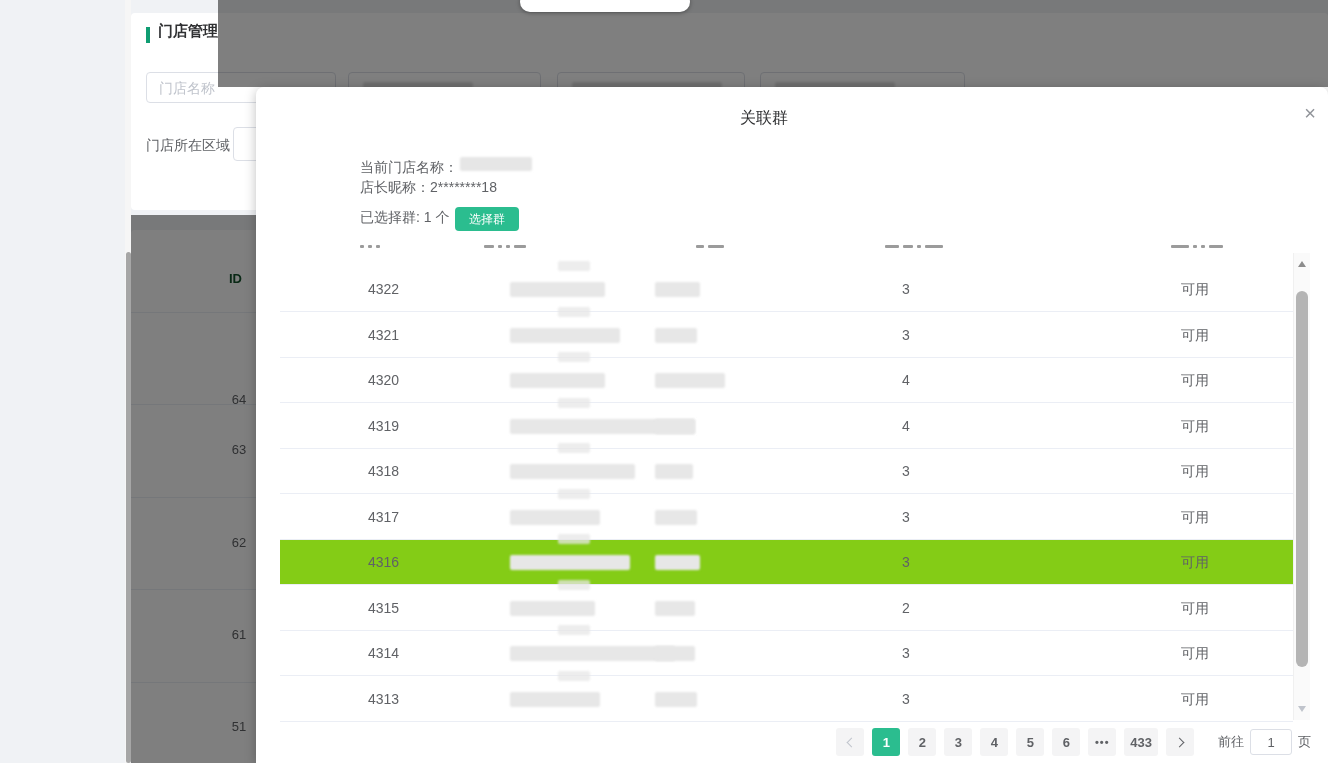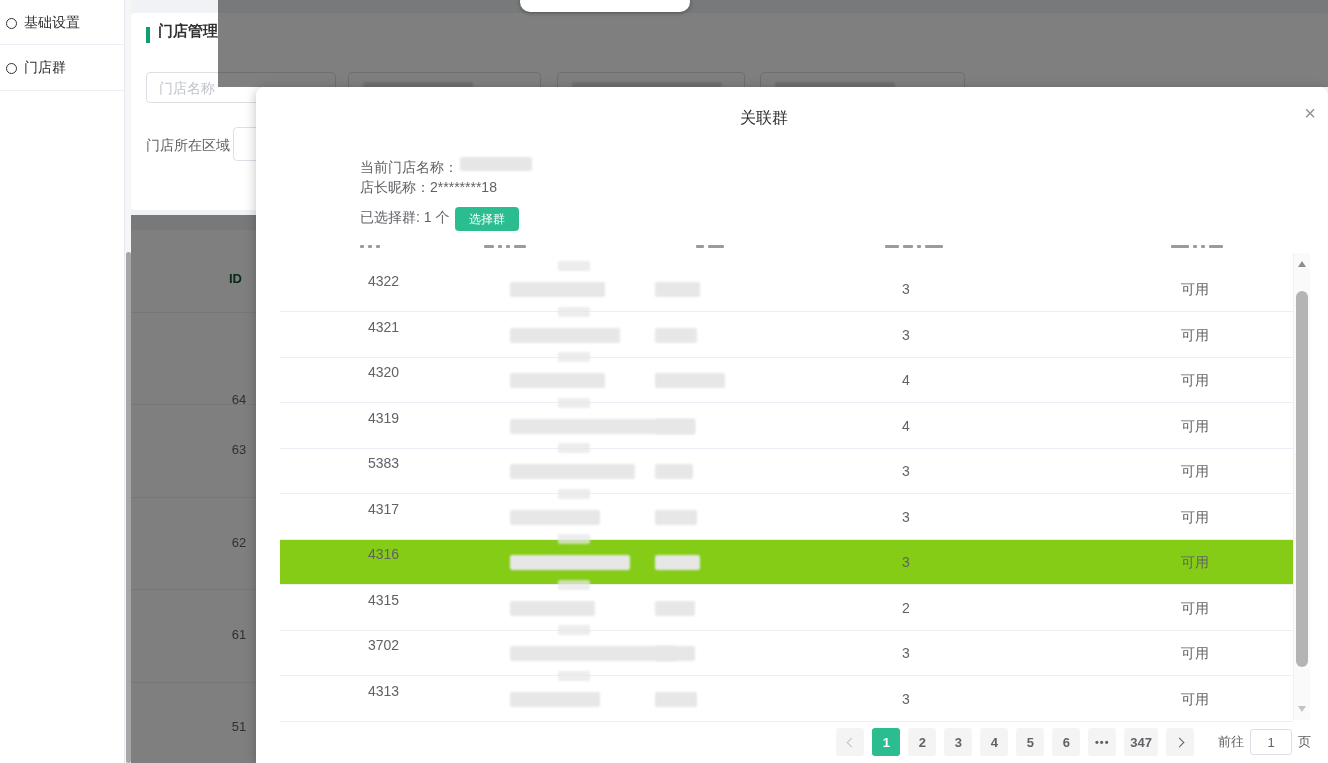--- a/index.html
+++ b/index.html
@@ -49,21 +49,21 @@
   .select-group-btn{position:absolute;left:199px;top:120px;width:64px;height:24px;background:var(--accent,#2bbd8f);color:#fff;border:none;border-radius:4px;font-size:12px;cursor:pointer;padding:0;}
 
   
   .hgroup{position:absolute;top:157px;height:4px;display:flex;gap:4px;align-items:flex-end;}
   .hgroup .d{height:3px;background:#9b9b9b;border-radius:1px;}
   .thead-border{position:absolute;left:24px;top:180px;width:1013px;height:1px;background:#ebeef5;}
 
   
   .trow{position:absolute;left:24px;width:1013px;height:45px;border-bottom:1px solid #ebeef5;background:#fff;}
   .trow.striped{background:#84cc16;}
-  .c-id{position:absolute;left:88px;top:6px;font-size:14px;color:#606266;}
+  .c-id{position:absolute;left:88px;top:14px;font-size:14px;color:#606266;}
   .c-count{position:absolute;left:606px;top:14px;width:40px;text-align:center;font-size:14px;color:#606266;}
   .c-status{position:absolute;left:892px;top:14px;width:46px;text-align:center;font-size:14px;color:#606266;}
   .blur{position:absolute;background:#e7e7e7;border-radius:2px;filter:blur(1.2px);}
   .b-name{left:230px;top:15px;height:15px;}
   .b-blob{left:278px;top:-6px;width:32px;height:10px;opacity:.75;}
   .b-owner{left:375px;top:15px;height:15px;}
 
   
   .sb{position:absolute;left:1037px;top:166px;width:17px;height:467px;background:#fafafa;border-left:1px solid #f0f0f0;}
   .sb-up{position:absolute;left:4px;top:8px;width:0;height:0;border-left:4.5px solid transparent;border-right:4.5px solid transparent;border-bottom:6px solid #8c8c8c;}
@@ -81,32 +81,20 @@
   .btn-prev{color:#c0c4cc;cursor:default;}
   .goto-label{margin-left:20px;font-size:13px;color:#606266;}
   .goto-input{width:42px;height:26px;margin:0 6px;border:1px solid #dcdfe6;border-radius:3px;text-align:center;font-size:13px;color:#606266;outline:none;}
   .goto-unit{font-size:13px;color:#606266;}
 </style>
 </head>
 <body>
 
 <div class="screen">
 
-  <aside class="sidebar">
-    <div class="side-item" style="top:8px;">
-      <span class="radio-icon"></span>
-      <span class="side-label">基础设置</span>
-    </div>
-    <div class="side-div" style="top:44px;"></div>
-    <div class="side-item" style="top:53px;">
-      <span class="radio-icon"></span>
-      <span class="side-label">门店群</span>
-    </div>
-    <div class="side-div" style="top:90px;"></div>
-  </aside>
   <div class="scrollstrip">
     <div class="thumb"></div>
   </div>
 
   <main>
     <section class="filter-card"></section>
     <span class="title-marker"></span>
     <h1 class="page-title">门店管理</h1>
 
     <input class="inp inp1" placeholder="门店名称" style="">
@@ -205,21 +193,21 @@
     </div>
     <div class="trow" style="top:317px;">
       <span class="c-id">4319</span>
       <span class="blur b-name" style="width: 185px;"></span>
       <span class="blur b-blob"></span>
       <span class="blur b-owner" style="width: 40px;"></span>
       <span class="c-count">4</span>
       <span class="c-status">可用</span>
     </div>
     <div class="trow" style="top:362px;">
-      <span class="c-id">5383</span>
+      <span class="c-id">4318</span>
       <span class="blur b-name" style="width: 125px;"></span>
       <span class="blur b-blob"></span>
       <span class="blur b-owner" style="width: 38px;"></span>
       <span class="c-count">3</span>
       <span class="c-status">可用</span>
     </div>
     <div class="trow" style="top:408px;">
       <span class="c-id">4317</span>
       <span class="blur b-name" style="width: 90px;"></span>
       <span class="blur b-blob"></span>
@@ -237,21 +225,21 @@
     </div>
     <div class="trow" style="top:499px;">
       <span class="c-id">4315</span>
       <span class="blur b-name" style="width: 85px;"></span>
       <span class="blur b-blob"></span>
       <span class="blur b-owner" style="width: 40px;"></span>
       <span class="c-count">2</span>
       <span class="c-status">可用</span>
     </div>
     <div class="trow" style="top:544px;">
-      <span class="c-id">3702</span>
+      <span class="c-id">4314</span>
       <span class="blur b-name" style="width: 165px;"></span>
       <span class="blur b-blob"></span>
       <span class="blur b-owner" style="width: 40px;"></span>
       <span class="c-count">3</span>
       <span class="c-status">可用</span>
     </div>
     <div class="trow" style="top:590px;">
       <span class="c-id">4313</span>
       <span class="blur b-name" style="width: 90px;"></span>
       <span class="blur b-blob"></span>
@@ -270,21 +258,21 @@
       <button class="pg btn-prev">
           <i class="chev chev-l"></i>
         </button>
       <button class="pg active">1</button>
       <button class="pg">2</button>
       <button class="pg">3</button>
       <button class="pg">4</button>
       <button class="pg">5</button>
       <button class="pg">6</button>
       <button class="pg more">•••</button>
-      <button class="pg">347</button>
+      <button class="pg">433</button>
       <button class="pg">
           <i class="chev chev-r"></i>
         </button>
       <span class="goto-label">前往</span>
       <input class="goto-input" value="1" style="">
       <span class="goto-unit">页</span>
     </div>
   </div>
 </div>
 

